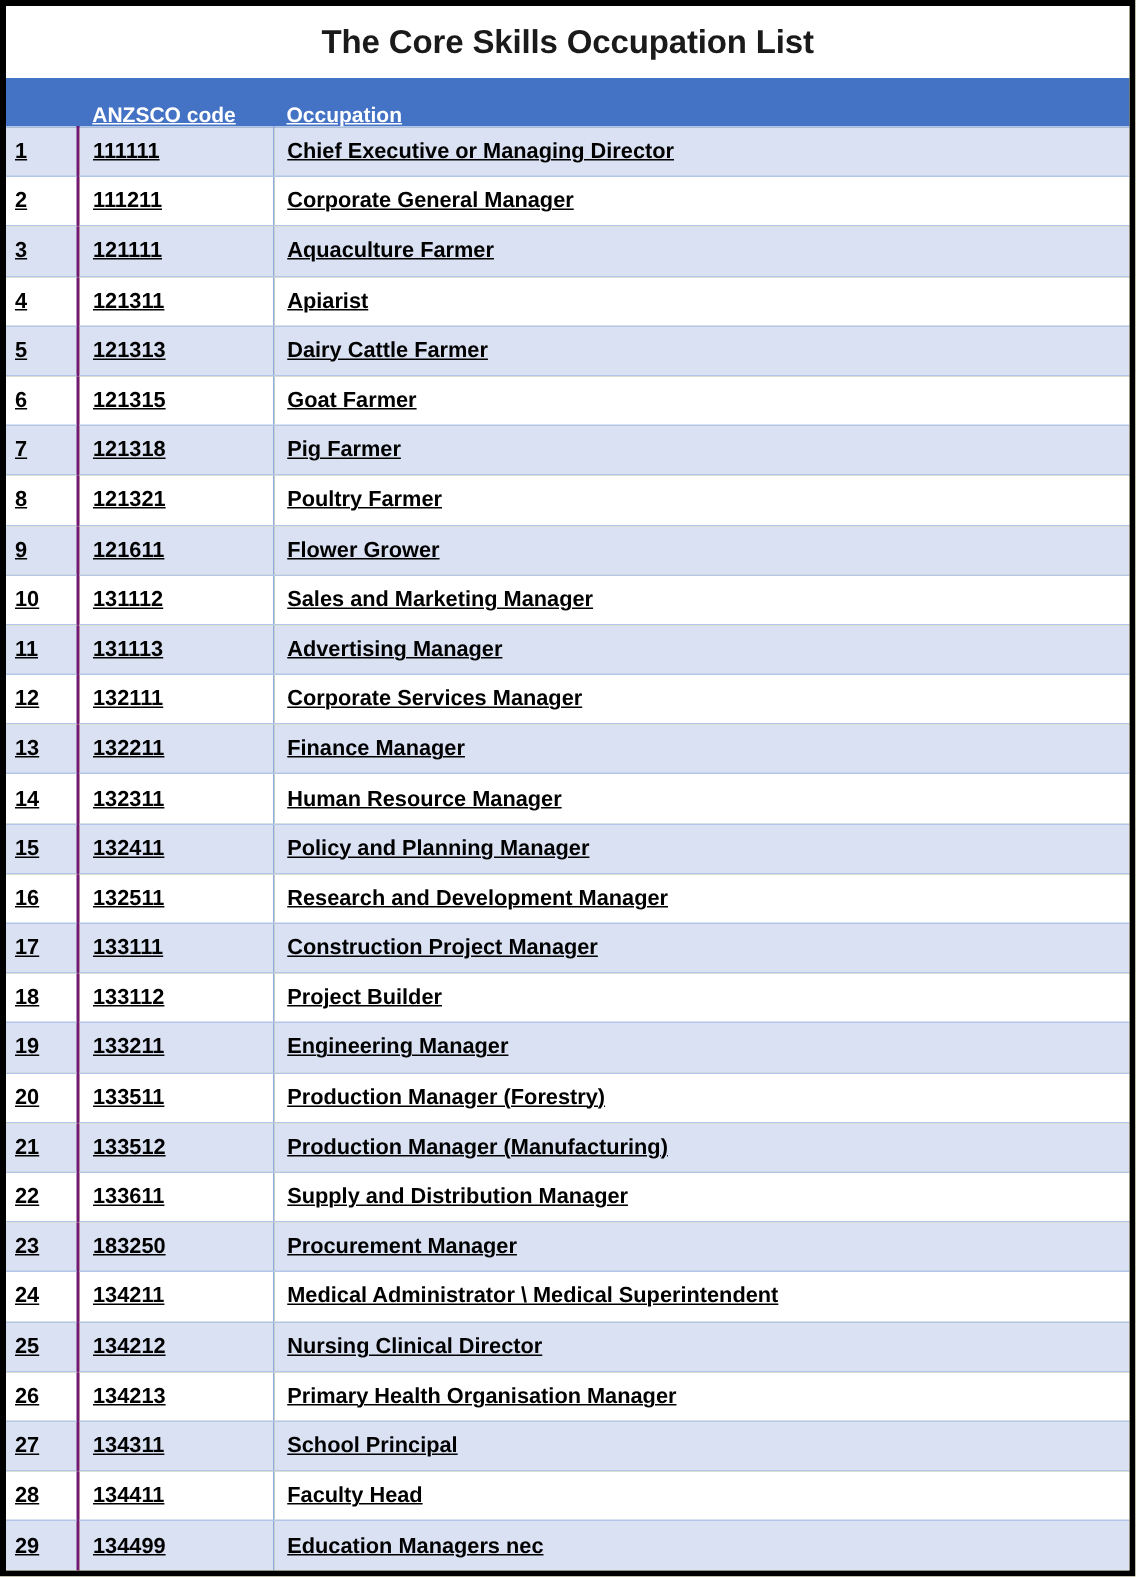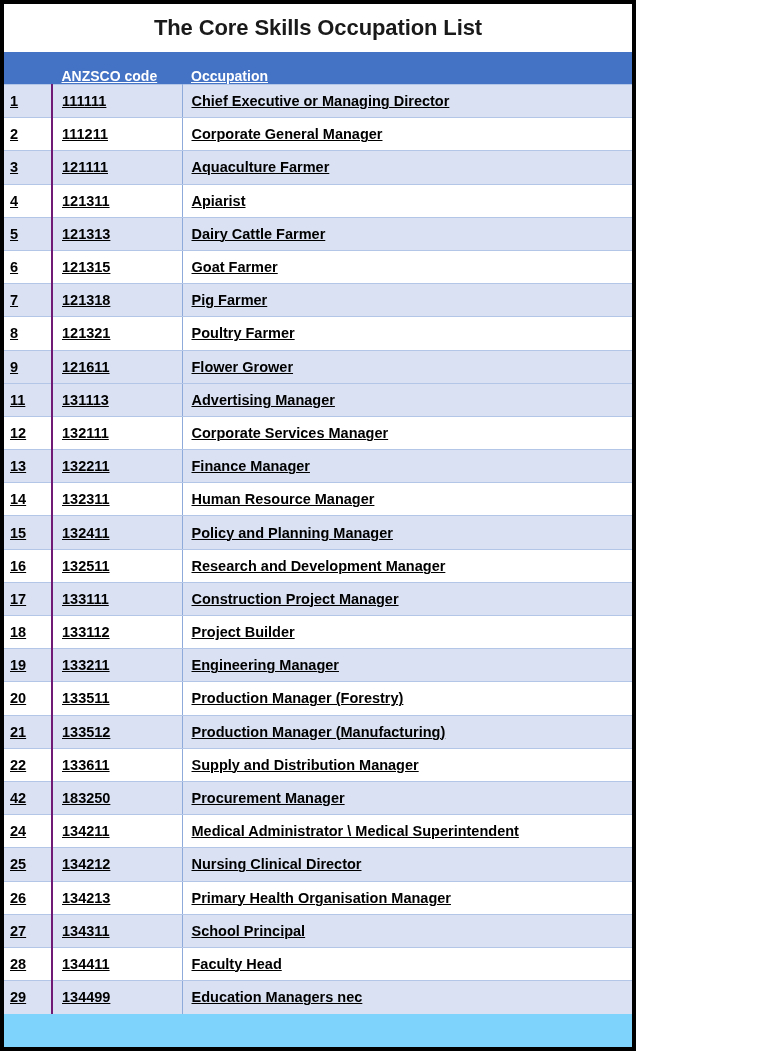--- a/index.html
+++ b/index.html
@@ -9,25 +9,25 @@
     background: #ffffff;
   }
   body {
     font-family: "Liberation Sans", sans-serif;
     -webkit-font-smoothing: antialiased;
   }
 
   
   #page {
     position: relative;
-    width: 636px;
+    width: 757px;
     height: 1051px;
     box-sizing: border-box;
     border: 4px solid #000000;
-    background: #7dd3fc;
+    background: #fef9c3;
     overflow: hidden;
   }
 
   
   #title-band {
     height: 48px;
     box-sizing: border-box;
     display: flex;
     align-items: center;
     justify-content: center;
@@ -176,20 +176,25 @@
         <tr class="plain">
           <td class="cell-index"><span class="u">8</span></td>
           <td class="cell-code"><span class="u">121321</span></td>
           <td class="cell-occupation"><span class="u">Poultry Farmer</span></td>
         </tr>
         <tr class="shaded">
           <td class="cell-index"><span class="u">9</span></td>
           <td class="cell-code"><span class="u">121611</span></td>
           <td class="cell-occupation"><span class="u">Flower Grower</span></td>
         </tr>
+        <tr class="plain">
+          <td class="cell-index"><span class="u">10</span></td>
+          <td class="cell-code"><span class="u">131112</span></td>
+          <td class="cell-occupation"><span class="u">Sales and Marketing Manager</span></td>
+        </tr>
         <tr class="shaded">
           <td class="cell-index"><span class="u">11</span></td>
           <td class="cell-code"><span class="u">131113</span></td>
           <td class="cell-occupation"><span class="u">Advertising Manager</span></td>
         </tr>
         <tr class="plain">
           <td class="cell-index"><span class="u">12</span></td>
           <td class="cell-code"><span class="u">132111</span></td>
           <td class="cell-occupation"><span class="u">Corporate Services Manager</span></td>
         </tr>
@@ -237,21 +242,21 @@
           <td class="cell-index"><span class="u">21</span></td>
           <td class="cell-code"><span class="u">133512</span></td>
           <td class="cell-occupation"><span class="u">Production Manager (Manufacturing)</span></td>
         </tr>
         <tr class="plain">
           <td class="cell-index"><span class="u">22</span></td>
           <td class="cell-code"><span class="u">133611</span></td>
           <td class="cell-occupation"><span class="u">Supply and Distribution Manager</span></td>
         </tr>
         <tr class="shaded">
-          <td class="cell-index"><span class="u">42</span></td>
+          <td class="cell-index"><span class="u">23</span></td>
           <td class="cell-code"><span class="u">183250</span></td>
           <td class="cell-occupation"><span class="u">Procurement Manager</span></td>
         </tr>
         <tr class="plain">
           <td class="cell-index"><span class="u">24</span></td>
           <td class="cell-code"><span class="u">134211</span></td>
           <td class="cell-occupation"><span class="u">Medical Administrator \ Medical Superintendent</span></td>
         </tr>
         <tr class="shaded">
           <td class="cell-index"><span class="u">25</span></td>

